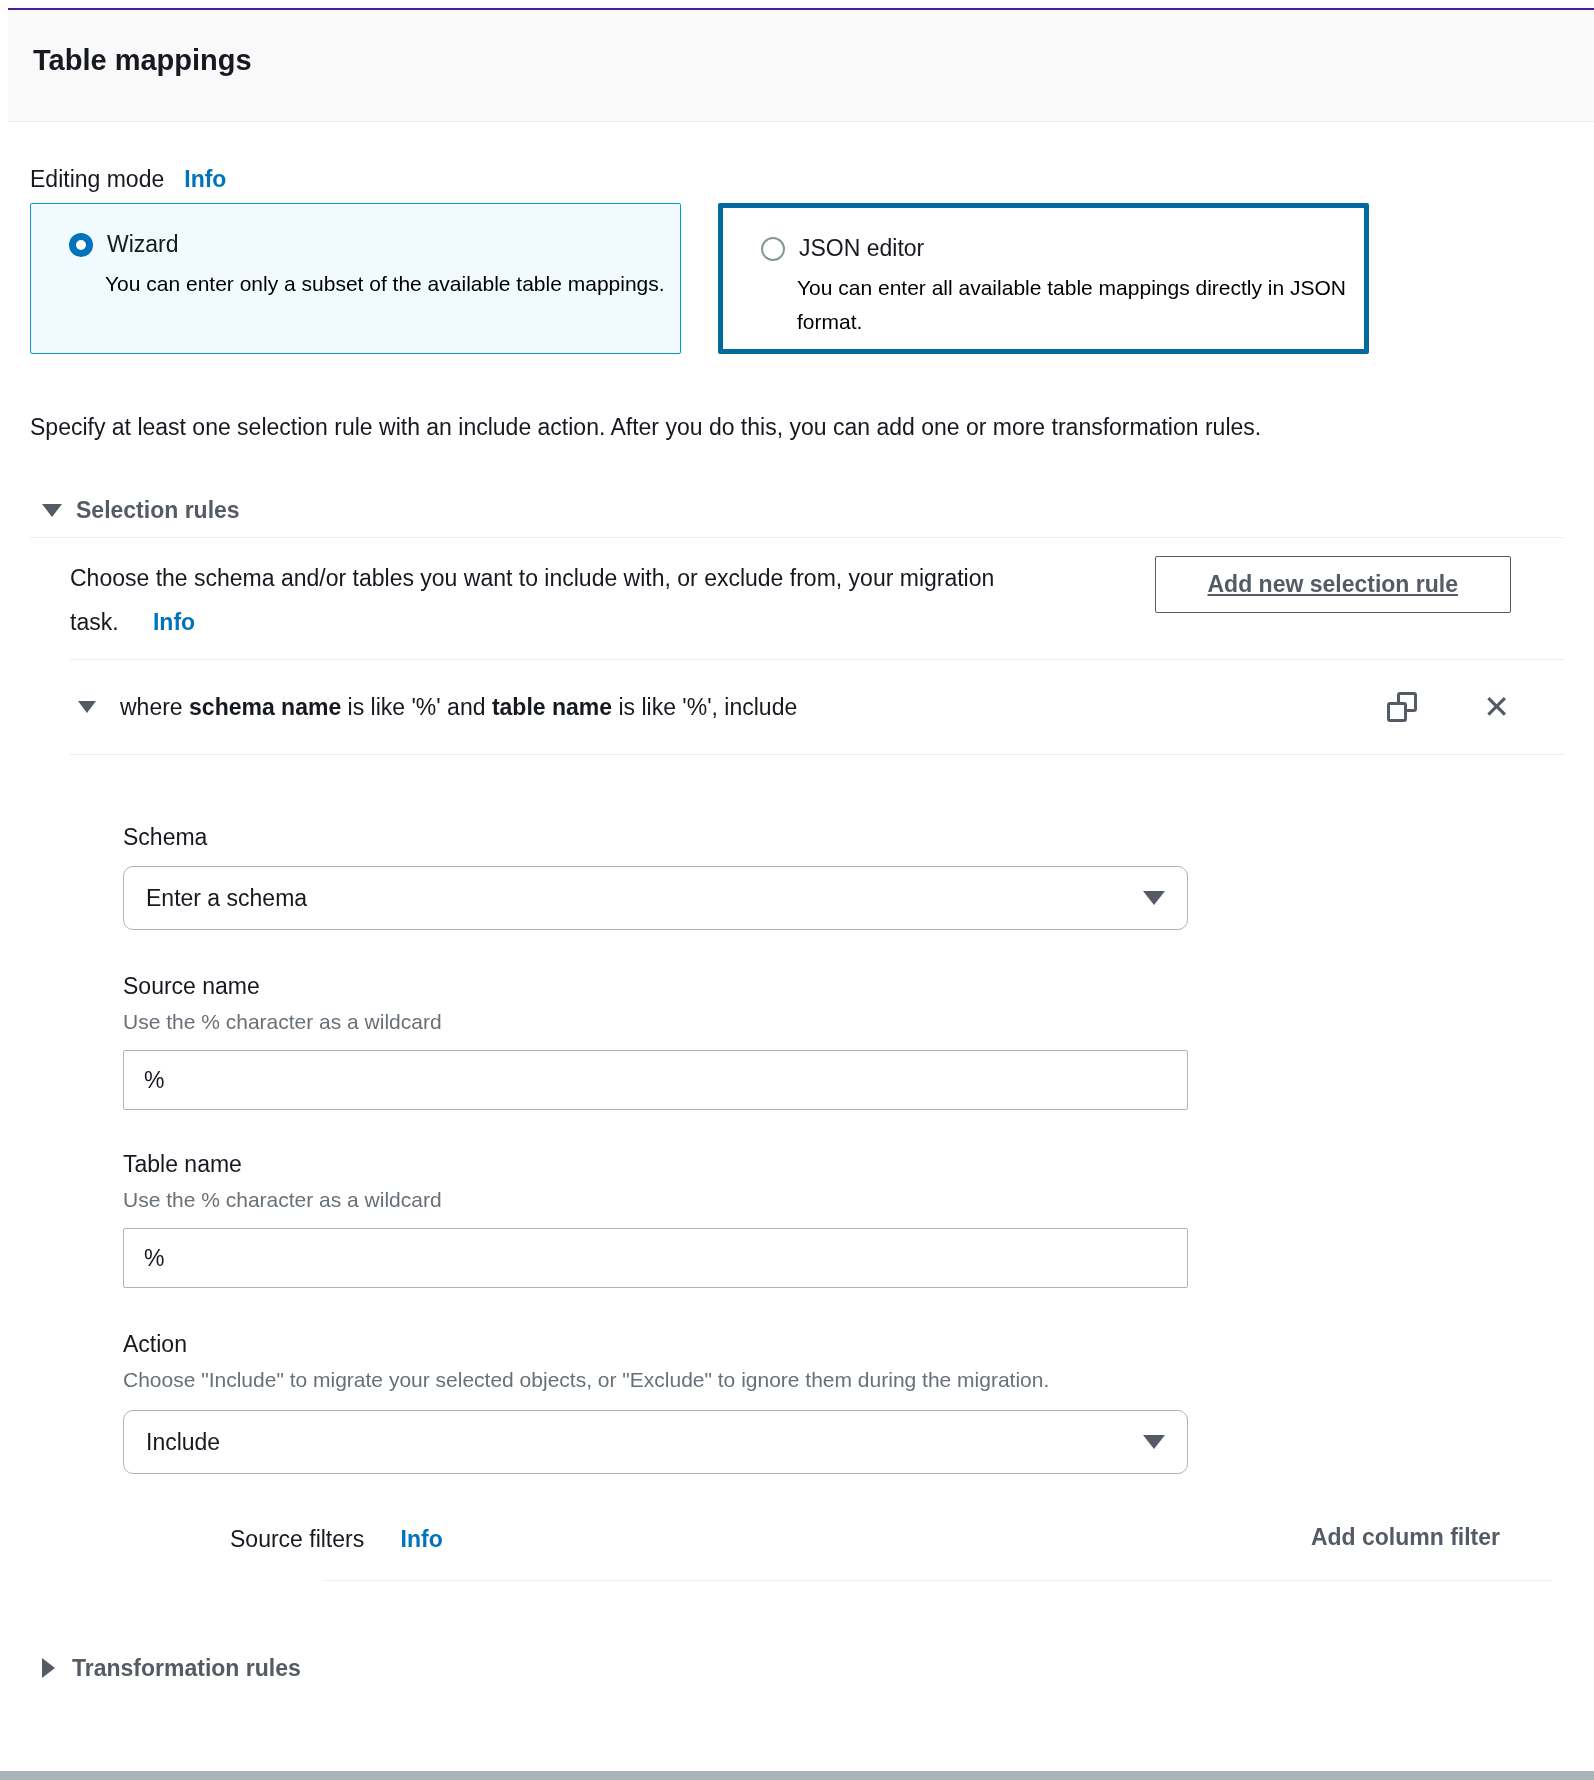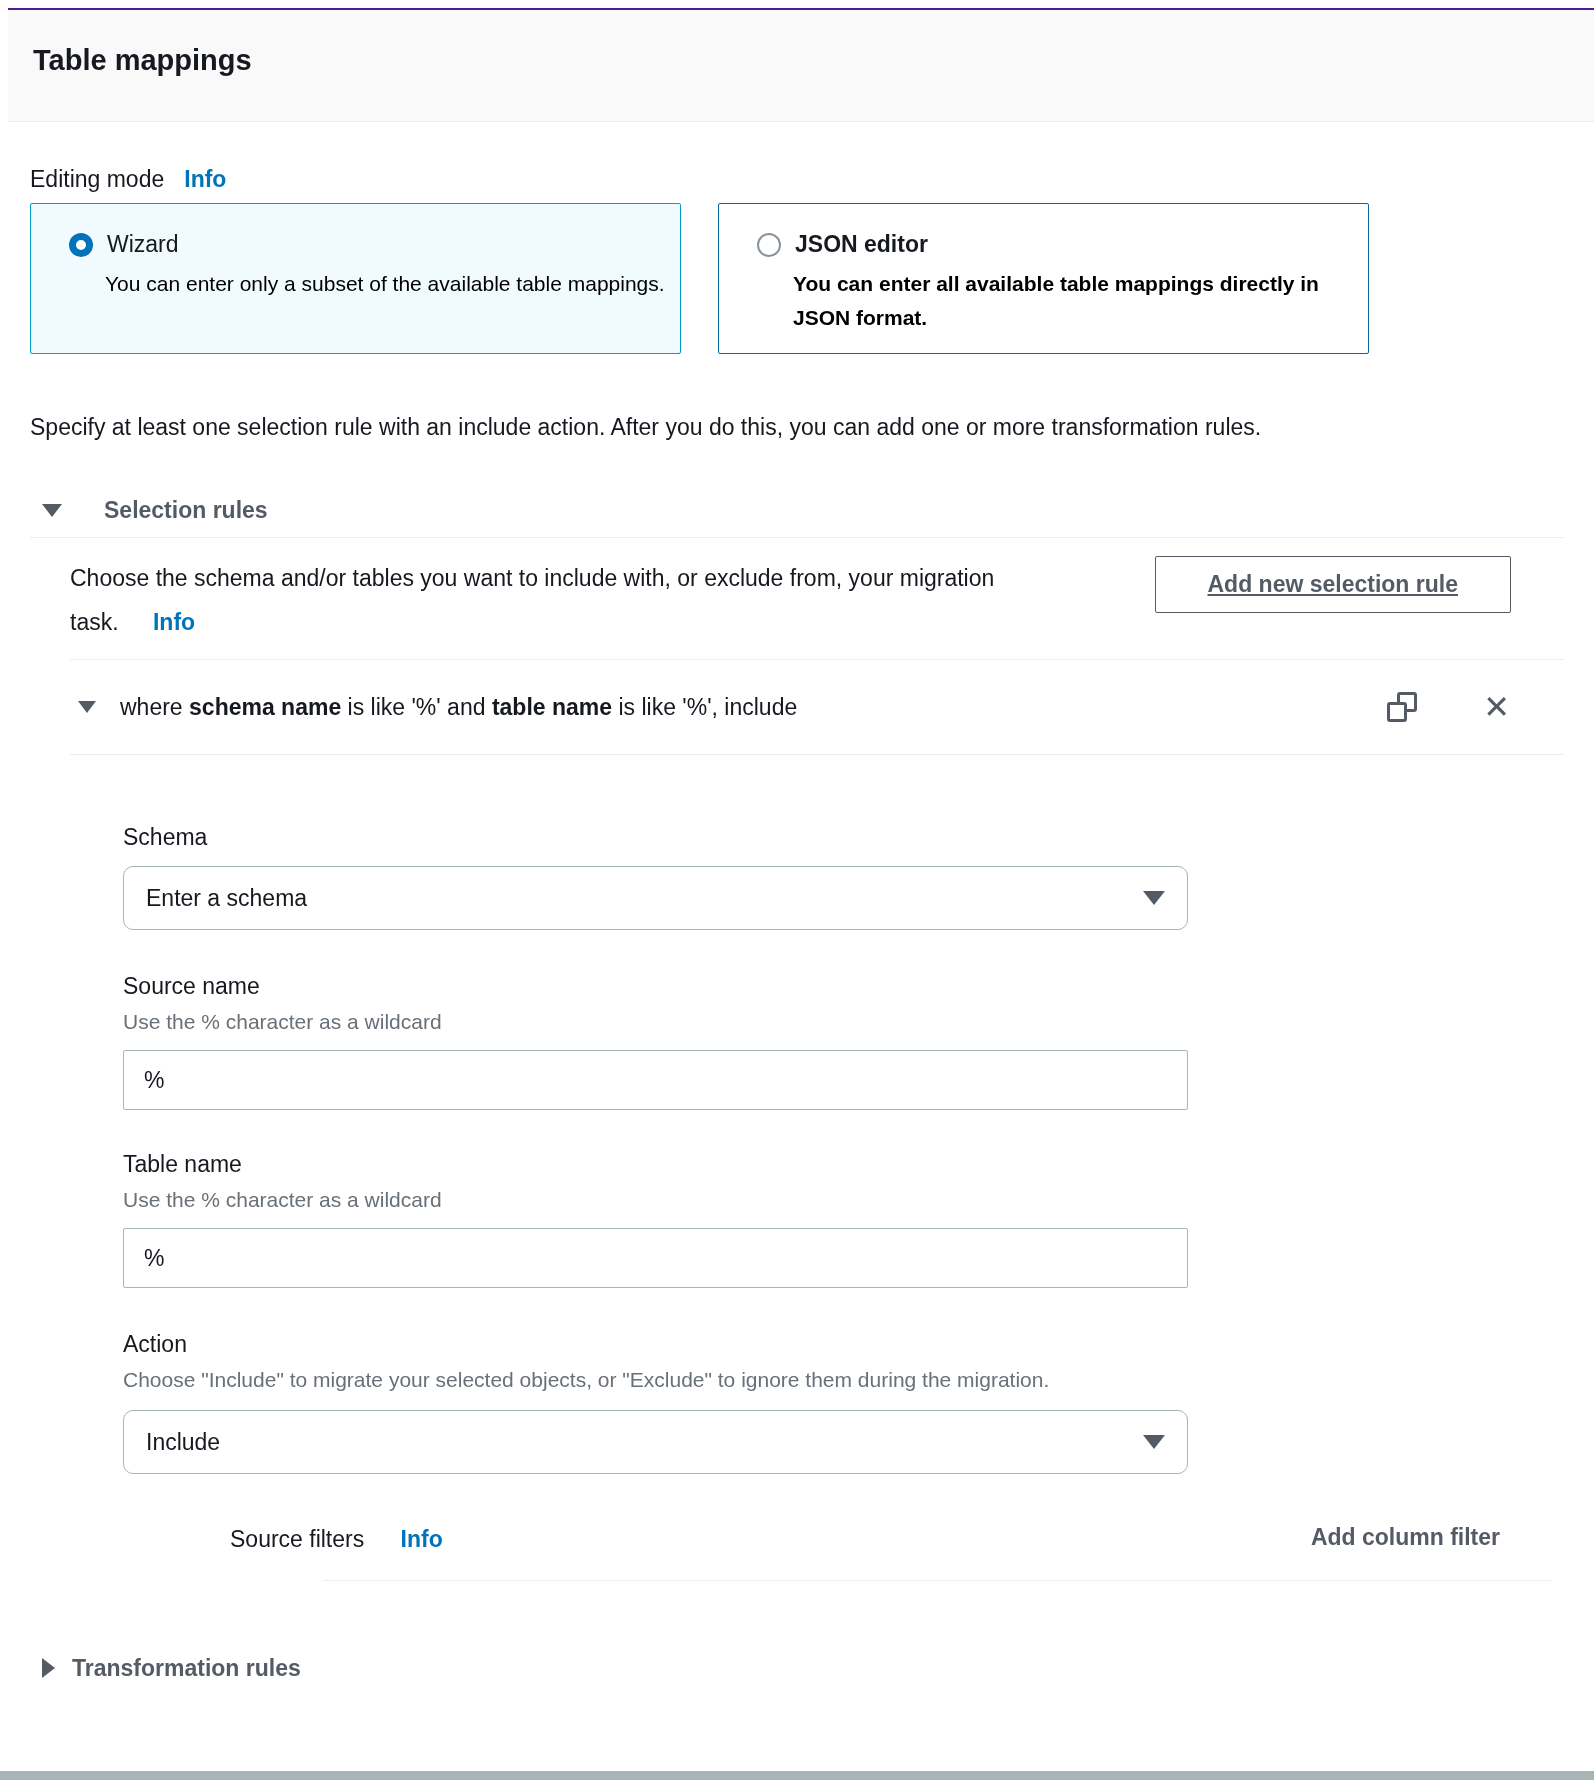--- a/index.html
+++ b/index.html
@@ -16,35 +16,35 @@
   .page-title{font-size:29px;font-weight:700;padding-left:25px;margin-top:-10px;}
   
   .content{padding:0 30px;position:relative;}
   .editing-row{margin-top:44px;display:flex;align-items:baseline;font-size:23px;line-height:26px;}
   .info-link{color:#0073bb;font-weight:700;cursor:pointer;}
   .editing-row .info-link{margin-left:20px;}
   
   .tiles{display:flex;gap:37px;margin-top:11px;}
   .tile{width:651px;height:151px;box-sizing:border-box;border-radius:2px;padding:27px 0 0 38px;cursor:pointer;}
   .tile.selected{border:1px solid #00a1c9;background:#f1faff;}
-  .tile.unselected{border:1px solid #0369a1;background:#ffffff;font-weight:bold;}
+  .tile.unselected{border:5px solid #0369a1;background:#ffffff;}
   .tile-head{display:flex;align-items:center;font-size:23px;}
   .radio{width:24px;height:24px;border-radius:50%;box-sizing:border-box;flex:0 0 auto;}
   .radio.on{border:7px solid #0073bb;background:#ffffff;}
   .radio.off{border:2px solid #87959a;background:#ffffff;}
   .tile-head .tile-label{margin-left:14px;}
   .tile-desc{margin:9px 0 0 36px;width:575px;font-size:21px;line-height:34px;color:#000000;}
   
   .intro{margin-top:53px;font-size:23px;line-height:40px;width:1400px;}
   
   .sec-header{display:flex;align-items:center;margin-left:12px;color:#545b64;}
   .sec-header .sec-title{font-size:23px;font-weight:700;line-height:30px;margin-left:14px;}
   .caret-down{width:0;height:0;border-left:10px solid transparent;border-right:10px solid transparent;border-top:13px solid #545b64;}
   .caret-right{width:0;height:0;border-top:10px solid transparent;border-bottom:10px solid transparent;border-left:13px solid #545b64;}
-  .sel-header{margin-top:48px;cursor:pointer;gap:28px;}
+  .sel-header{margin-top:48px;cursor:pointer;}
   .divider{border-top:1px solid #eaeded;height:0;}
   .div-full{margin-top:12px;}
   
   .choose-row{position:relative;margin-top:18px;padding-left:40px;min-height:88px;}
   .choose-text{width:970px;font-size:23px;line-height:44px;}
   .choose-text .info-link{margin-left:28px;}
   .add-rule-btn{
     position:absolute;top:0;right:53px;height:57px;line-height:55px;
     padding:0 52px;background:#ffffff;border:1px solid #545b64;border-radius:2px;
     font-size:23px;font-weight:700;color:#545b64;cursor:pointer;white-space:nowrap;text-decoration:underline;

